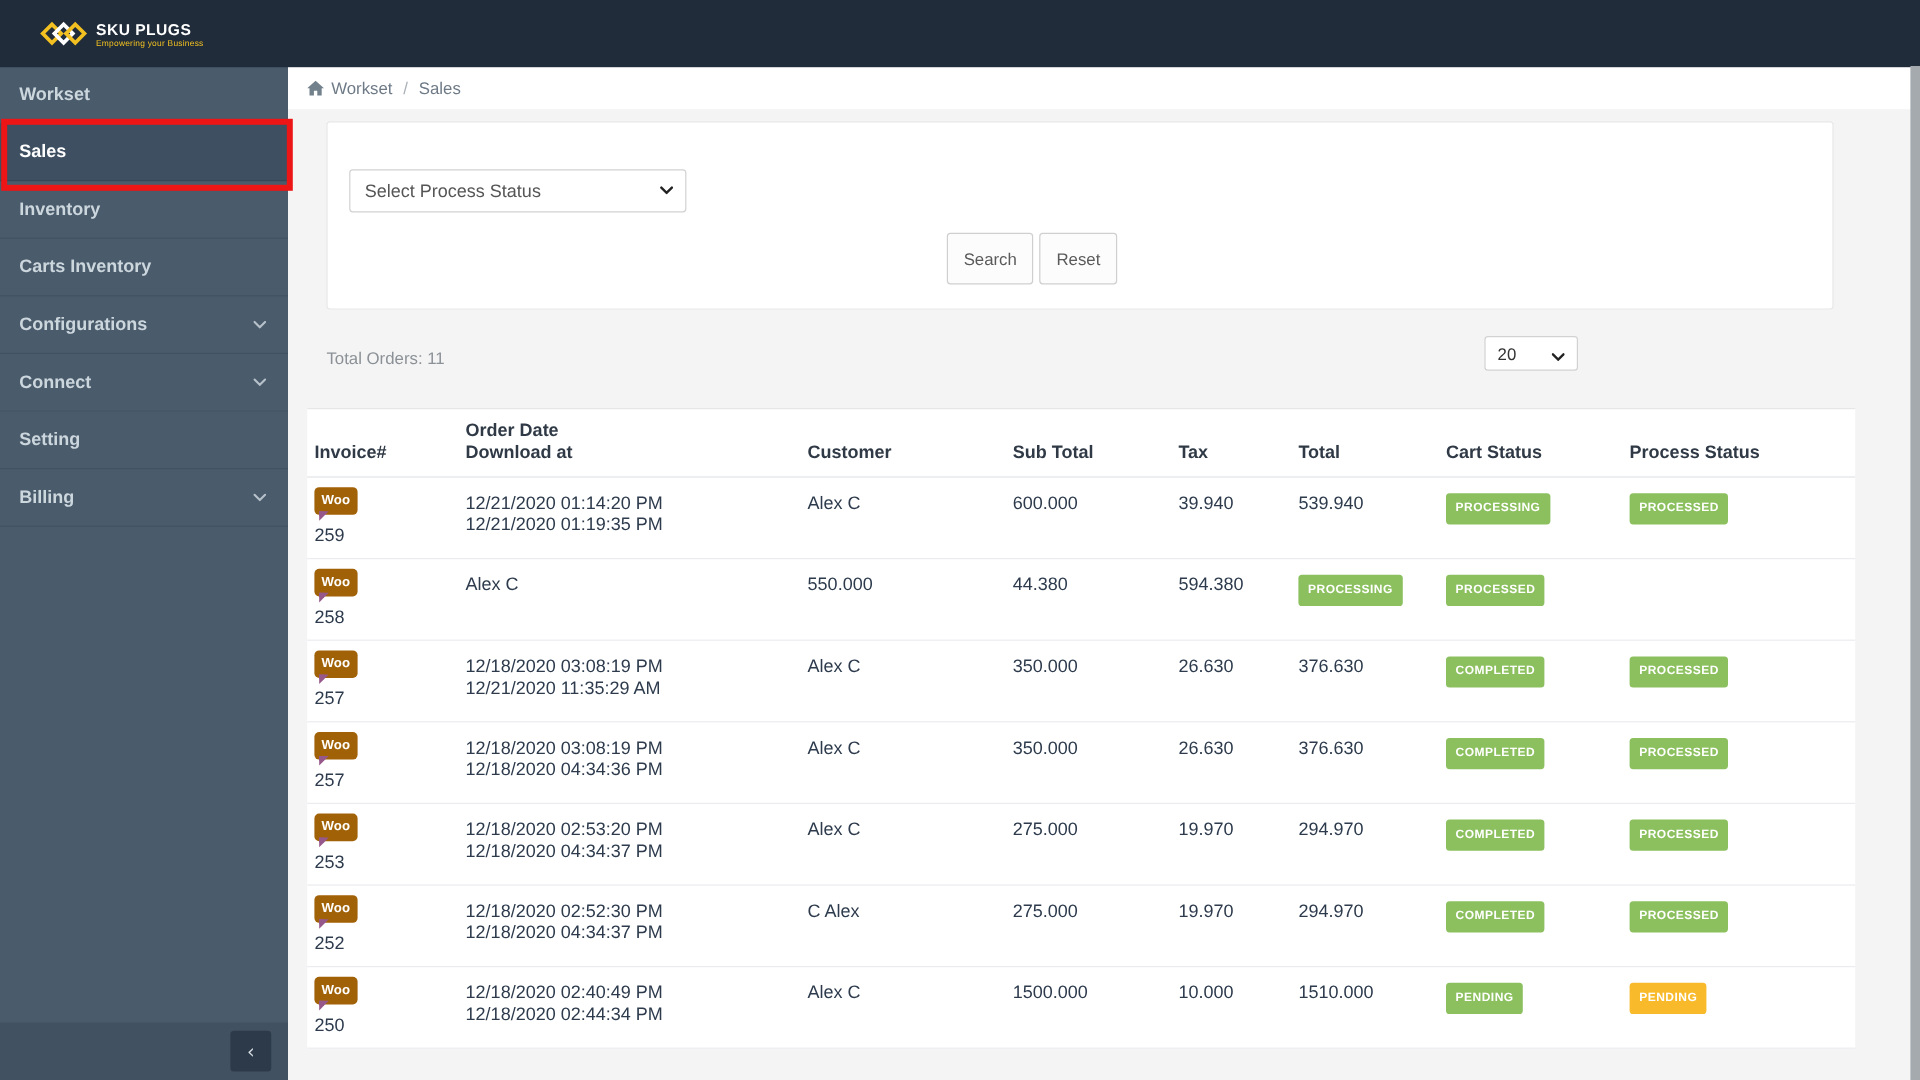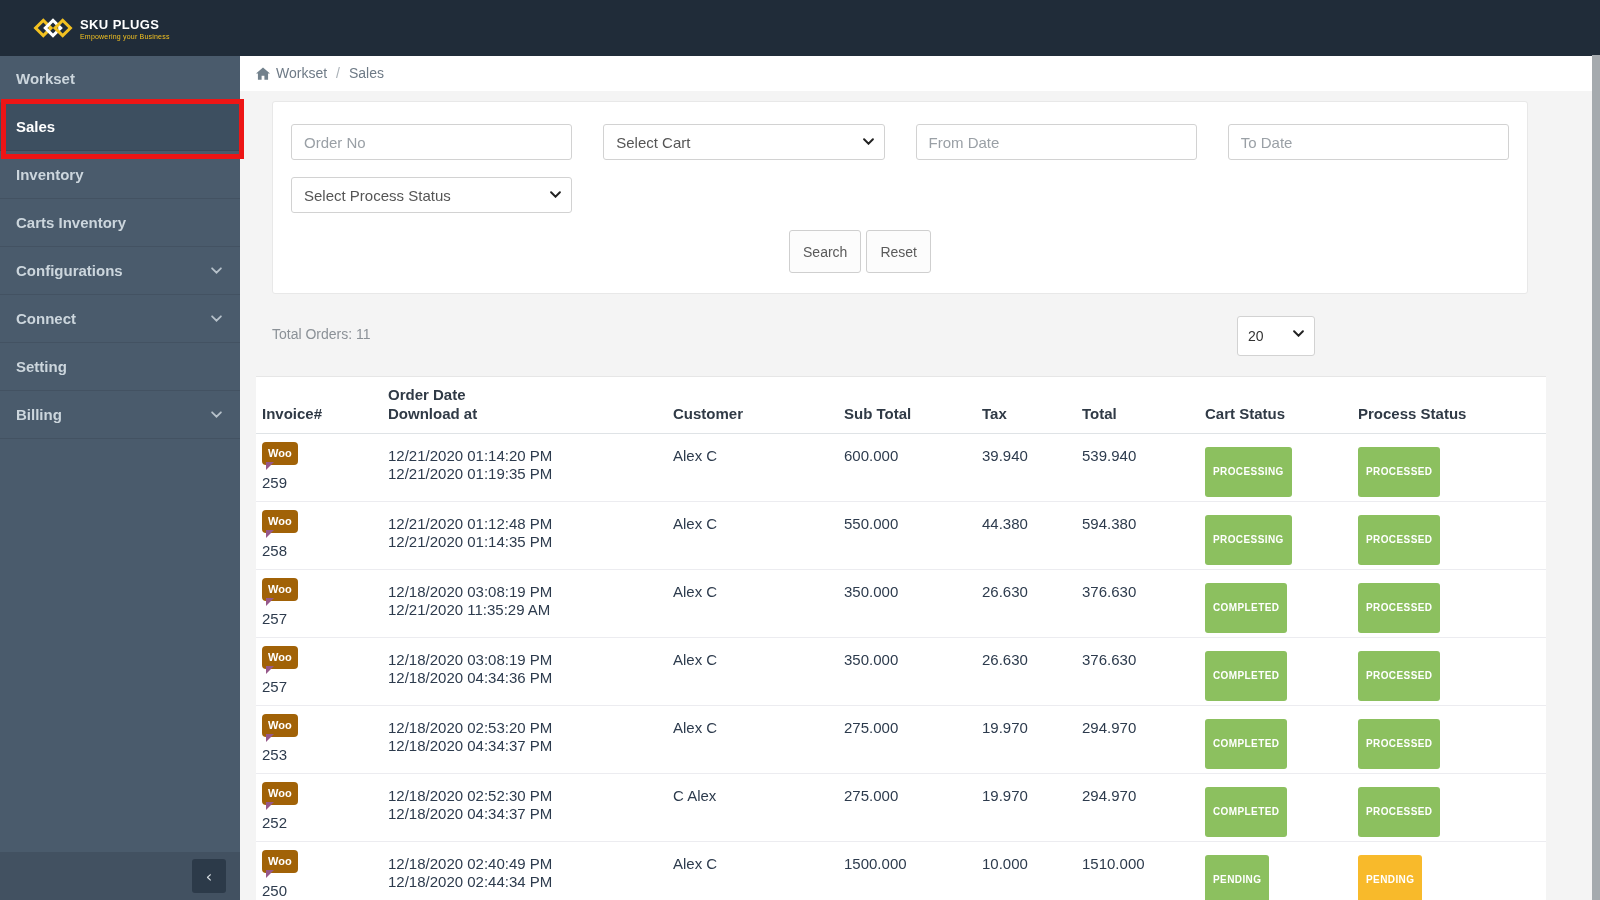--- a/index.html
+++ b/index.html
@@ -55,40 +55,40 @@
   .filter-actions { margin-top: 17px; display: flex; justify-content: center; gap: 5px;
     transform: translateX(-40px); }
   .btn { height: 43px; padding: 0 13px; background: #fcfcfc; border: 1px solid #cfcfcf;
     border-radius: 3px; font-size: 14px; color: #5a5a5a; cursor: pointer;
     font-family: "Liberation Sans", sans-serif; }
 
   
   .summary-row { position: relative; margin: 22px 54px 0 32px; height: 36px; }
   .total-orders { line-height: 36px; font-size: 14px; color: #8b9197; }
   .page-size { position: absolute; right: 231px; top: 0; width: 78px; }
-  .page-size select { height: 40px; font-size: 14px; color: #333; padding: 0 10px; }
+  .page-size select { height: 29px; font-size: 14px; color: #333; padding: 0 10px; }
 
   
   .table-card { margin: 24px 54px 0 16px; background: #ffffff; border-top: 1px solid #e6e6e6;
     min-height: 500px; }
   .thead, .trow { display: grid;
     grid-template-columns: 132px 285px 171px 138px 100px 123px 153px 1fr; }
   .thead { align-items: end; height: 57px; border-bottom: 1px solid #dfe3e6; }
   .th { font-size: 15px; font-weight: 700; color: #303a46; padding: 0 10px 10px 0; line-height: 19px; }
   .th.first, .cell.first { padding-left: 6px; }
   .trow { height: 68px; border-bottom: 1px solid #ececf0; }
   .cell { padding: 13px 10px 0 0; font-size: 15px; color: #2d3b4d; line-height: 18px; }
   .invoice-cell { padding-top: 8px; }
   .woo-badge { position: relative; display: inline-block; background: #a16207; color: #fff;
     font-size: 11px; font-weight: 700; padding: 2px 6px 3px 6px; border-radius: 4px; }
   .woo-badge::after { content: ""; position: absolute; left: 4px; bottom: -5px;
     border: 4px solid transparent; border-top-color: #96588a; border-left-color: #96588a; }
   .invoice-no { display: block; margin-top: 9px; font-size: 15px; color: #2d3b4d; }
   .badge { display: inline-block; color: #fff; font-size: 10px; font-weight: 700;
-    letter-spacing: .4px; padding: 16px 8px; border-radius: 3px; }
+    letter-spacing: .4px; padding: 4px 8px; border-radius: 3px; }
   .badge-green { background: #8cc05f; }
   .badge-yellow { background: #f8ba2b; }
 
   
   .scrollbar-thumb { position: fixed; right: 0; top: 55px; width: 8px; height: 845px;
     background: #a5aaae; z-index: 40; }
 </style>
 </head>
 <body>
 
@@ -162,33 +162,20 @@
       <svg width="14" height="13" viewBox="0 0 16 14">
           <path d="M8 0L0 7h2.2v7h4.2V9.5h3.2V14h4.2V7H16z" fill="#72818c"></path>
         </svg>
     </span>
     <span>Workset</span>
     <span class="sep">/</span>
     <span>Sales</span>
   </div>
 
   <div class="filter-card">
-    <div class="filter-grid">
-      <input class="f-input" type="text" placeholder="Order No" style="">
-      <div class="select-wrap">
-        <select>
-          <option>Select Cart</option>
-        </select>
-        <svg class="sel-chev" viewBox="0 0 10 6" width="11" height="7">
-          <path d="M1 1l4 4 4-4" fill="none" stroke="currentColor" stroke-width="1.8" stroke-linecap="round"></path>
-        </svg>
-      </div>
-      <input class="f-input" type="text" placeholder="From Date" style="">
-      <input class="f-input" type="text" placeholder="To Date" style="">
-    </div>
     <div class="filter-row2">
       <div class="select-wrap">
         <select>
           <option>Select Process Status</option>
         </select>
         <svg class="sel-chev" viewBox="0 0 10 6" width="11" height="7">
           <path d="M1 1l4 4 4-4" fill="none" stroke="currentColor" stroke-width="1.8" stroke-linecap="round"></path>
         </svg>
       </div>
     </div>
@@ -239,24 +226,20 @@
     <div class="cell">39.940</div>
     <div class="cell">539.940</div>
     <div class="cell"><span class="badge badge-green">PROCESSING</span></div>
     <div class="cell"><span class="badge badge-green">PROCESSED</span></div>
   </div>
         <div class="trow">
     <div class="cell first invoice-cell">
       <span class="woo-badge">Woo</span>
       <span class="invoice-no">258</span>
     </div>
-    <div class="cell">
-      <div>12/21/2020 01:12:48 PM</div>
-      <div>12/21/2020 01:14:35 PM</div>
-    </div>
     <div class="cell">Alex C</div>
     <div class="cell">550.000</div>
     <div class="cell">44.380</div>
     <div class="cell">594.380</div>
     <div class="cell"><span class="badge badge-green">PROCESSING</span></div>
     <div class="cell"><span class="badge badge-green">PROCESSED</span></div>
   </div>
         <div class="trow">
     <div class="cell first invoice-cell">
       <span class="woo-badge">Woo</span>

